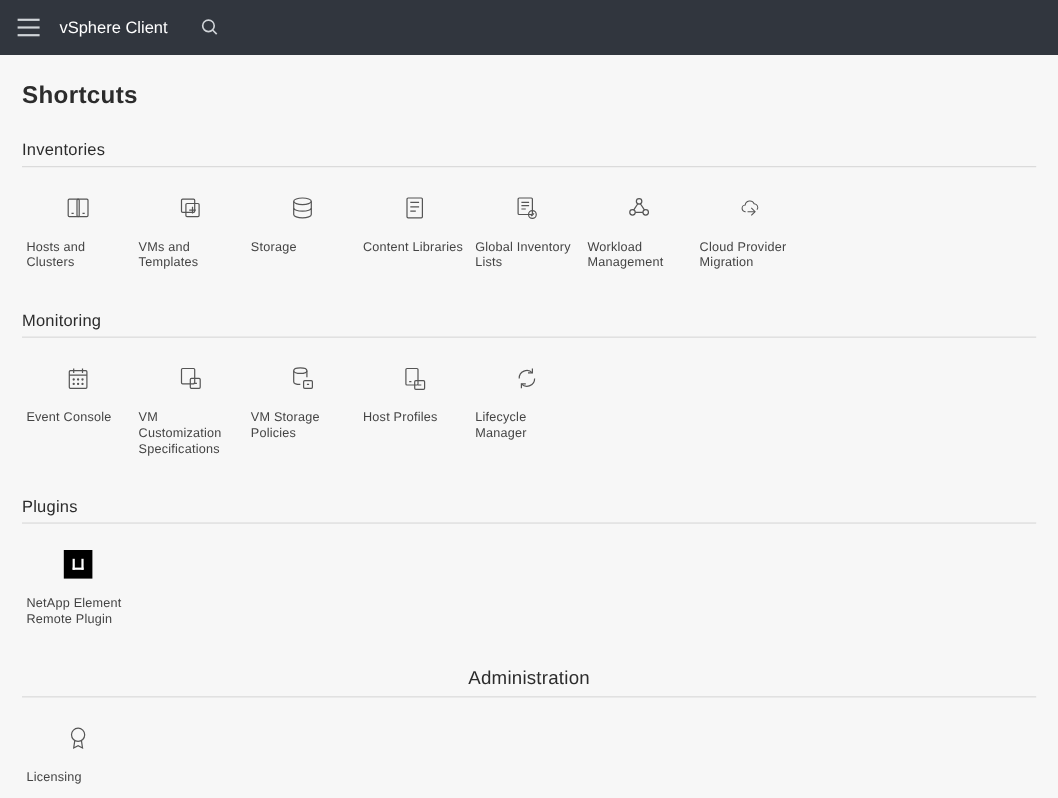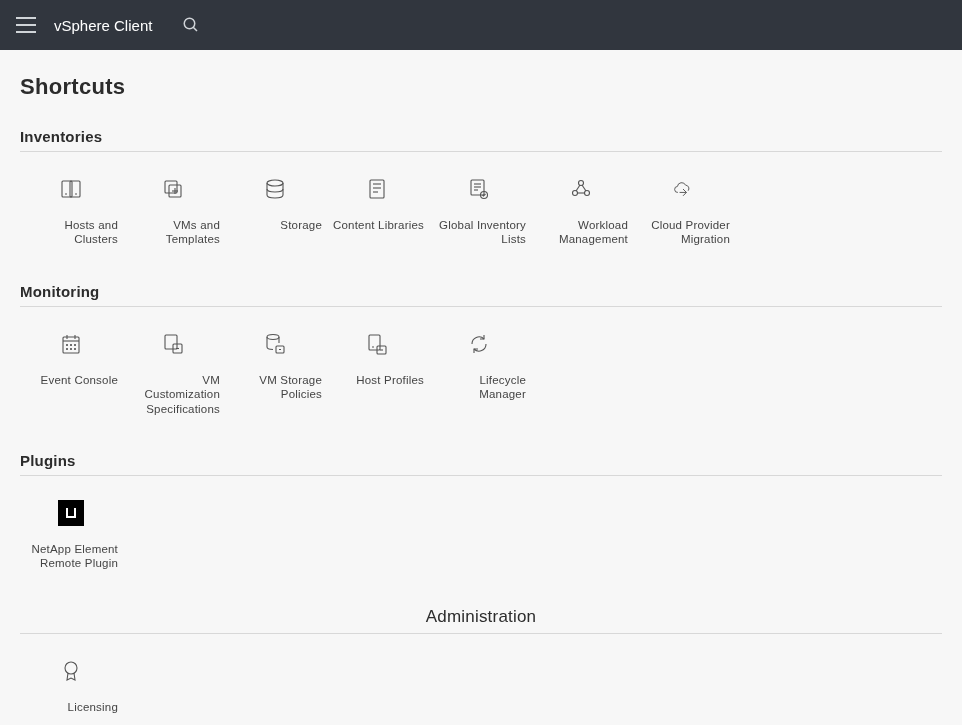--- a/index.html
+++ b/index.html
@@ -49,39 +49,39 @@
   }
   .page-title {
     font-size: 22px;
     font-weight: 700;
     color: #2c2c2c;
     margin-bottom: 28px;
     letter-spacing: 0.3px;
   }
   .section-title {
     font-size: 15px;
-    font-weight: 700;
+    font-weight: 400;
     color: #2c2c2c;
     margin-bottom: 6px;
     letter-spacing: 0.2px;
   }
   .section-divider {
     border: none;
     border-top: 1px solid #d8d8d8;
     margin-bottom: 18px;
   }
   .grid {
     display: flex;
     flex-wrap: wrap;
     gap: 0;
     margin-bottom: 36px;
   }
   .card {
     width: 102px;
-    text-align: right;
+    text-align: left;
     cursor: pointer;
     padding: 0 4px;
     margin-right: 0;
   }
   .card-icon {
     height: 38px;
     display: flex;
     align-items: center;
     justify-content: center;
     margin-bottom: 10px;

